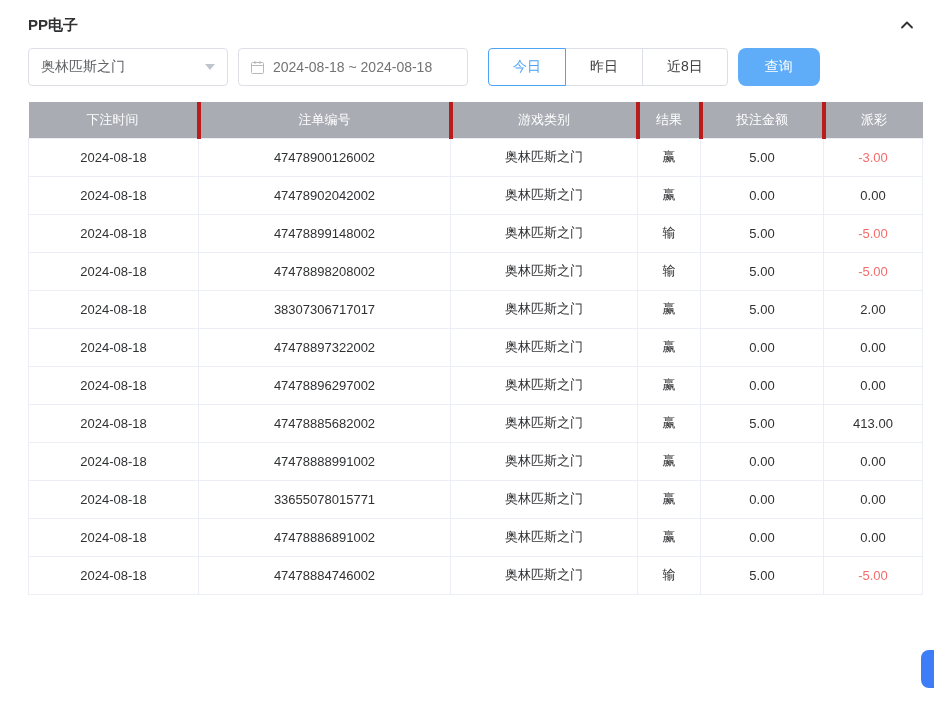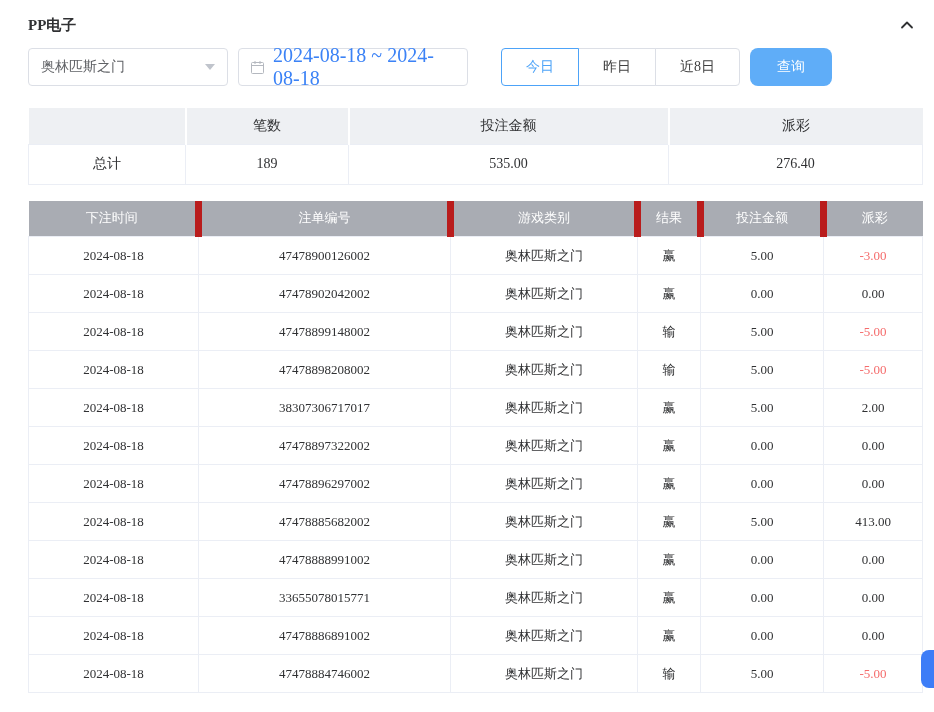--- a/index.html
+++ b/index.html
@@ -1,46 +1,46 @@
 <!DOCTYPE html>
 <html><head>
 <meta charset="utf-8">
 <style>
   * { margin:0; padding:0; box-sizing:border-box; }
   html,body { background:#fff; }
   body { font-family:"Liberation Sans", sans-serif; }
-  .page { position:relative; width:934px; height:712px; background:#fff; color:#303133; overflow:hidden;font-family:Liberation Serif, serif; }
+  .page { position:relative; width:934px; height:712px; background:#fff; color:#303133; overflow:hidden; }
 
   
   .panel-header { display:flex; justify-content:space-between; align-items:center; padding:14px 18px 8px 28px; height:44px; }
   .page-title { font-size:15px; font-weight:bold; color:#303133; }
   .chevron-btn { cursor:pointer; display:flex; align-items:center; }
 
   
   .filter-bar { display:flex; align-items:center; padding-left:28px; margin-top:4px; }
   .select-box { width:200px; height:38px; border:1px solid #dcdfe6; border-radius:4px; display:flex; align-items:center; justify-content:space-between; padding:0 12px; font-size:14px; color:#606266; cursor:pointer; background:#fff; }
   .caret-down { width:0; height:0; border-left:5px solid transparent; border-right:5px solid transparent; border-top:6px solid #c0c4cc; }
-  .date-box { width:230px; height:38px; border:1px solid #dcdfe6; border-radius:4px; display:flex; align-items:center; gap:8px; padding:0 11px; font-size:20px; color:#3b82f6; margin-left:10px; cursor:pointer; background:#fff; }
+  .date-box { width:230px; height:38px; border:1px solid #dcdfe6; border-radius:4px; display:flex; align-items:center; gap:8px; padding:0 11px; font-size:14px; color:#737373; margin-left:10px; cursor:pointer; background:#fff; }
   .btn-group { display:flex; margin-left:20px; }
   .range-btn { height:38px; padding:0 24px; background:#fff; border:1px solid #dcdfe6; color:#404040; font-size:14px; cursor:pointer; margin-left:-1px; font-family:inherit; }
-  .range-btn:first-child { border-radius:4px 0 0 4px; margin-left:13px; }
+  .range-btn:first-child { border-radius:4px 0 0 4px; margin-left:0; }
   .range-btn:last-child { border-radius:0 4px 4px 0; }
   .range-btn.active { border-color:#4da3f8; color:#4da3f8; position:relative; z-index:1; }
   .search-btn { height:38px; padding:0 27px; margin-left:10px; background:#5fadf8; border:none; border-radius:8px; color:#fff; font-size:14px; cursor:pointer; font-family:inherit; }
 
   
   table { border-collapse:collapse; table-layout:fixed; }
   .summary-table { width:894px; margin:22px 12px 0 28px; }
   .summary-table th { background:#eef0f3; height:36px; font-weight:normal; font-size:14px; color:#303133; border-left:2px solid #fff; text-align:center; }
   .summary-table th:first-child { border-left:none; }
   .summary-table td { height:40px; text-align:center; font-size:14px; color:#303133; border:1px solid #ebeef5; background:#fff; }
 
   
   .records-table { width:894px; margin:16px 28px 0 28px; }
-  .records-table thead th { background:#a9acb3; color:#fff; font-weight:normal; font-size:13px; height:36px; text-align:center; border-left:7px solid #b91c1c; }
+  .records-table thead th { background:#a9acb3; color:#fff; font-weight:normal; font-size:13px; height:36px; text-align:center; border-left:4px solid #b91c1c; }
   .records-table thead th:first-child { border-left:none; }
   .records-table tbody td { height:38px; text-align:center; font-size:13px; color:#303133; border:1px solid #ebeef5; background:#fff; }
   .records-table tbody td.neg { color:#f56c6c; }
 
   
   .float-widget { position:absolute; top:650px; right:-27px; width:40px; height:38px; background:#3d7df7; border-radius:8px; cursor:pointer; }
 </style>
 </head>
 <body>
 
@@ -72,44 +72,20 @@
       <span>2024-08-18 ~ 2024-08-18</span>
     </div>
     <div class="btn-group">
       <button class="range-btn active">今日</button>
       <button class="range-btn">昨日</button>
       <button class="range-btn">近8日</button>
     </div>
     <button class="search-btn">查询</button>
   </div>
 
-  <table class="summary-table">
-    <colgroup>
-        <col style="width:157px">
-        <col style="width:163px">
-        <col style="width:320px">
-        <col style="width:254px">
-      </colgroup>
-    <thead>
-      <tr>
-        <th></th>
-        <th>笔数</th>
-        <th>投注金额</th>
-        <th>派彩</th>
-      </tr>
-    </thead>
-    <tbody>
-      <tr>
-        <td>总计</td>
-        <td>189</td>
-        <td>535.00</td>
-        <td>276.40</td>
-      </tr>
-    </tbody>
-  </table>
 
   <table class="records-table">
     <colgroup>
         <col style="width:170px">
         <col style="width:252px">
         <col style="width:187px">
         <col style="width:63px">
         <col style="width:123px">
         <col style="width:99px">
       </colgroup>

